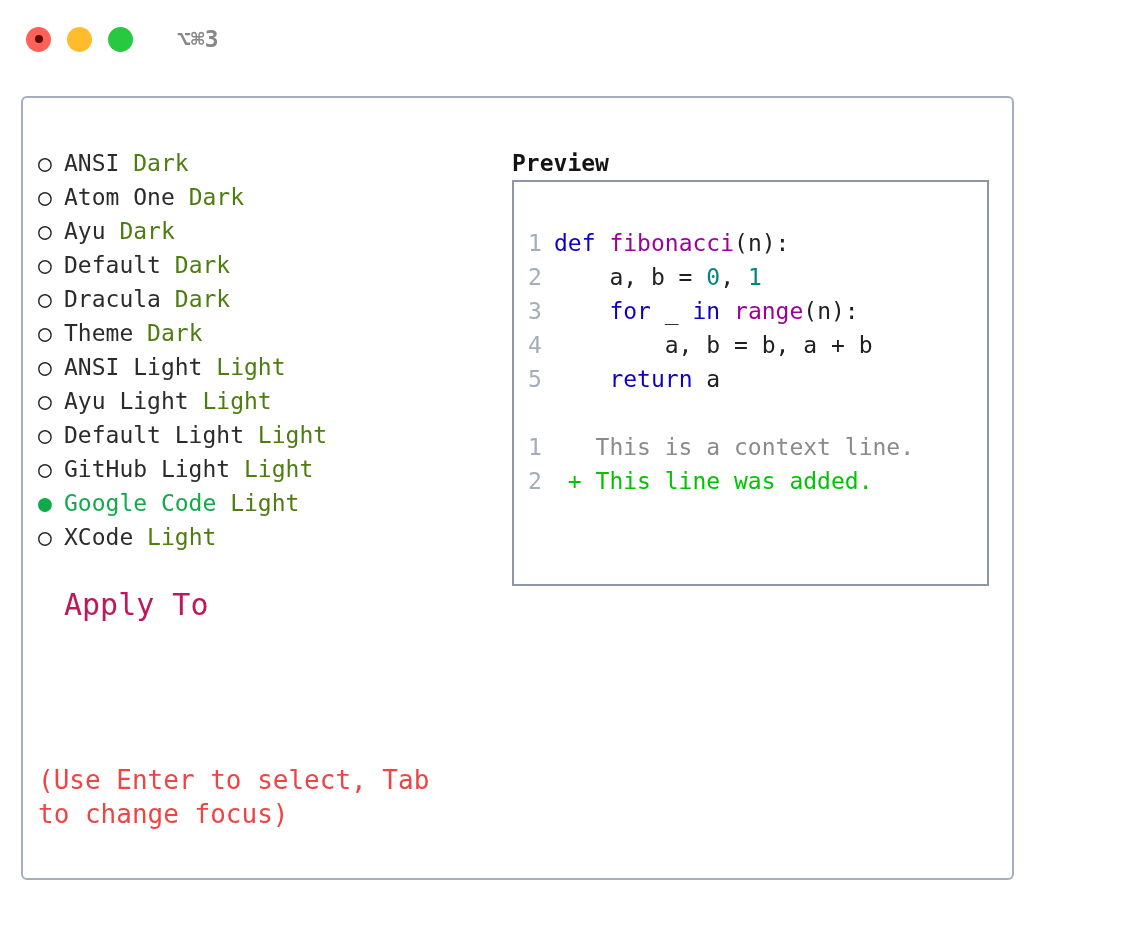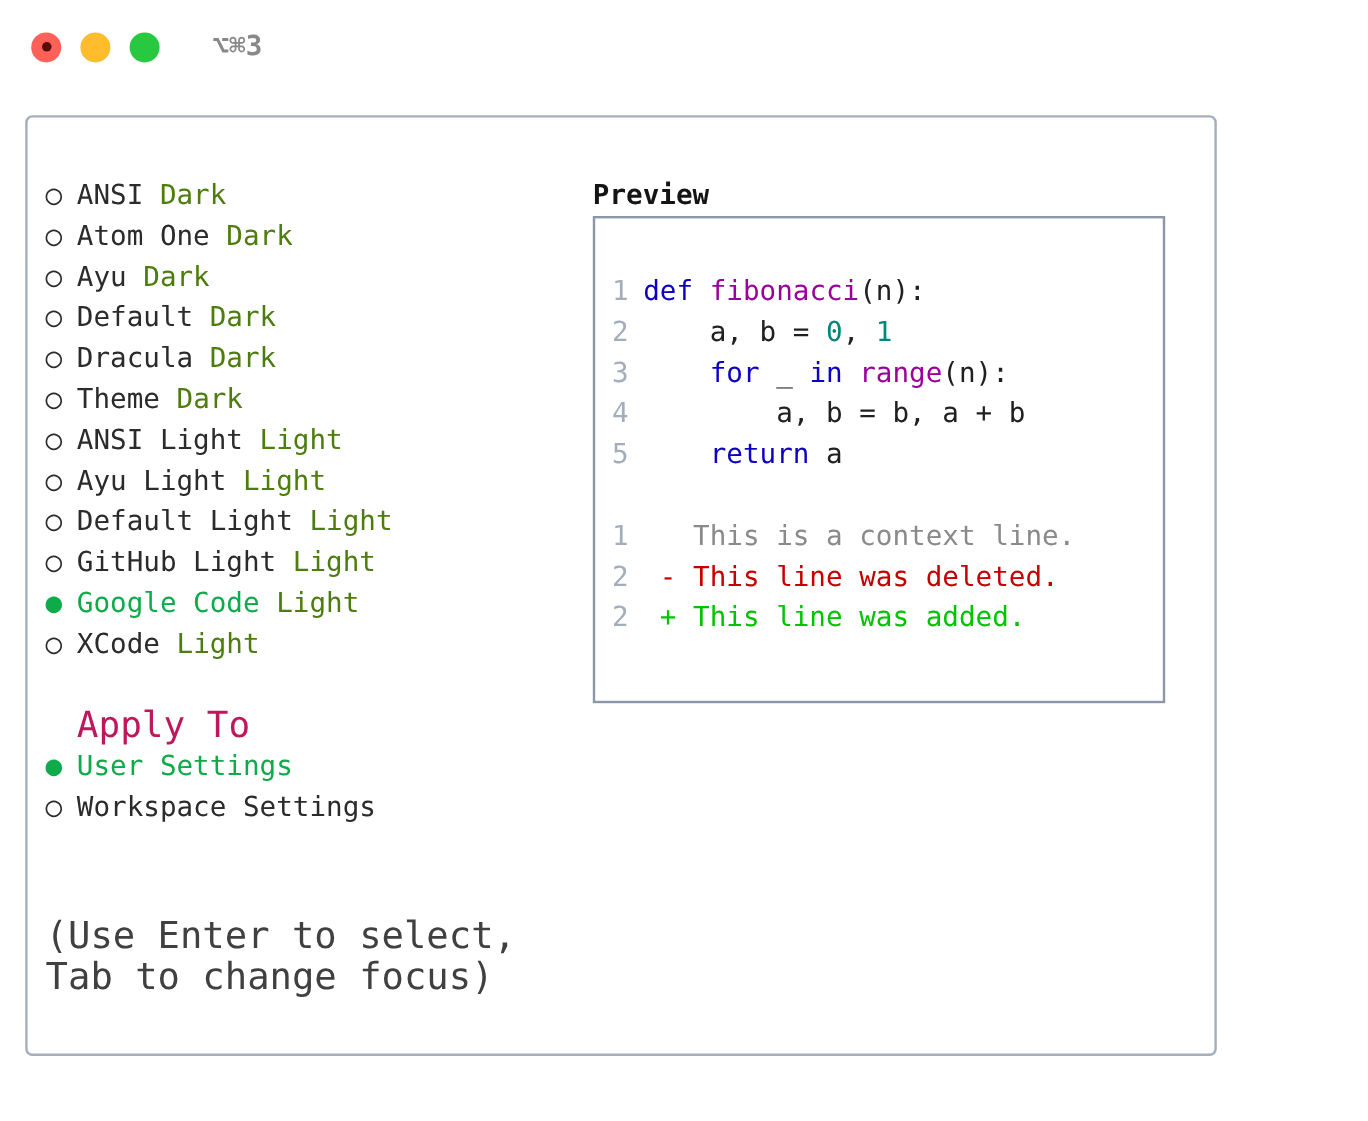--- a/index.html
+++ b/index.html
@@ -125,30 +125,30 @@
     line-height: 34px;
     padding-left: 26px;
     white-space: pre;
   }
 
   #hint {
     position: absolute;
     left: 15px;
     top: 665px;
     width: 420px;
-    font-size: 31px;
-    line-height: 34px;
-    color: #404040;
+    font-size: 26px;
+    line-height: 34px;
+    color: #ef4444;
     white-space: normal;
   }
 
   
   #right-col {
     position: absolute;
-    left: 460px;
+    left: 478px;
     top: 48px;
     width: 490px;
     padding-left: 11px;
   }
   #preview-title {
     font-size: 23px;
     font-weight: bold;
     color: #141414;
     line-height: 34px;
     white-space: pre;
@@ -211,42 +211,37 @@
             <div class="option-row"><span class="bullet">○</span><span class="opt-label">Ayu Light</span><span class="opt-suffix"> Light</span></div>
             <div class="option-row"><span class="bullet">○</span><span class="opt-label">Default Light</span><span class="opt-suffix"> Light</span></div>
             <div class="option-row"><span class="bullet">○</span><span class="opt-label">GitHub Light</span><span class="opt-suffix"> Light</span></div>
             <div class="option-row"><span class="bullet selected">●</span><span class="opt-label selected">Google Code</span><span class="opt-suffix"> Light</span></div>
             <div class="option-row"><span class="bullet">○</span><span class="opt-label">XCode</span><span class="opt-suffix"> Light</span></div>
           </div>
 
         <div class="section-gap"></div>
 
         <div class="apply-heading">Apply To</div>
-        <div id="apply-options">
-            <div class="option-row"><span class="bullet selected">●</span><span class="opt-label selected">User Settings</span></div>
-            <div class="option-row"><span class="bullet">○</span><span class="opt-label">Workspace Settings</span></div>
-          </div>
       </div>
 
       <div id="hint">(Use Enter to select, Tab to change focus)</div>
 
       <div id="right-col">
         <div id="preview-title">Preview</div>
         <div id="preview-box">
           <div id="code-block">
               <div class="code-line"><span class="lineno">1</span><span class="kw">def</span><span class="plain"> </span><span class="fn">fibonacci</span><span class="plain">(n):</span></div>
               <div class="code-line"><span class="lineno">2</span><span class="plain">    a, b = </span><span class="num">0</span><span class="plain">, </span><span class="num">1</span></div>
               <div class="code-line"><span class="lineno">3</span><span class="plain">    </span><span class="kw">for</span><span class="plain"> _ </span><span class="kw">in</span><span class="plain"> </span><span class="fn">range</span><span class="plain">(n):</span></div>
               <div class="code-line"><span class="lineno">4</span><span class="plain">        a, b = b, a + b</span></div>
               <div class="code-line"><span class="lineno">5</span><span class="plain">    </span><span class="kw">return</span><span class="plain"> a</span></div>
             </div>
           <div class="blank-line"></div>
           <div id="diff-block">
               <div class="code-line"><span class="lineno">1</span><span class="ctx">   This is a context line.</span></div>
-              <div class="code-line"><span class="lineno">2</span><span class="del"> - This line was deleted.</span></div>
               <div class="code-line"><span class="lineno">2</span><span class="add"> + This line was added.</span></div>
             </div>
         </div>
       </div>
 
     </div>
   </div>
 </div>
 
 </body></html>

